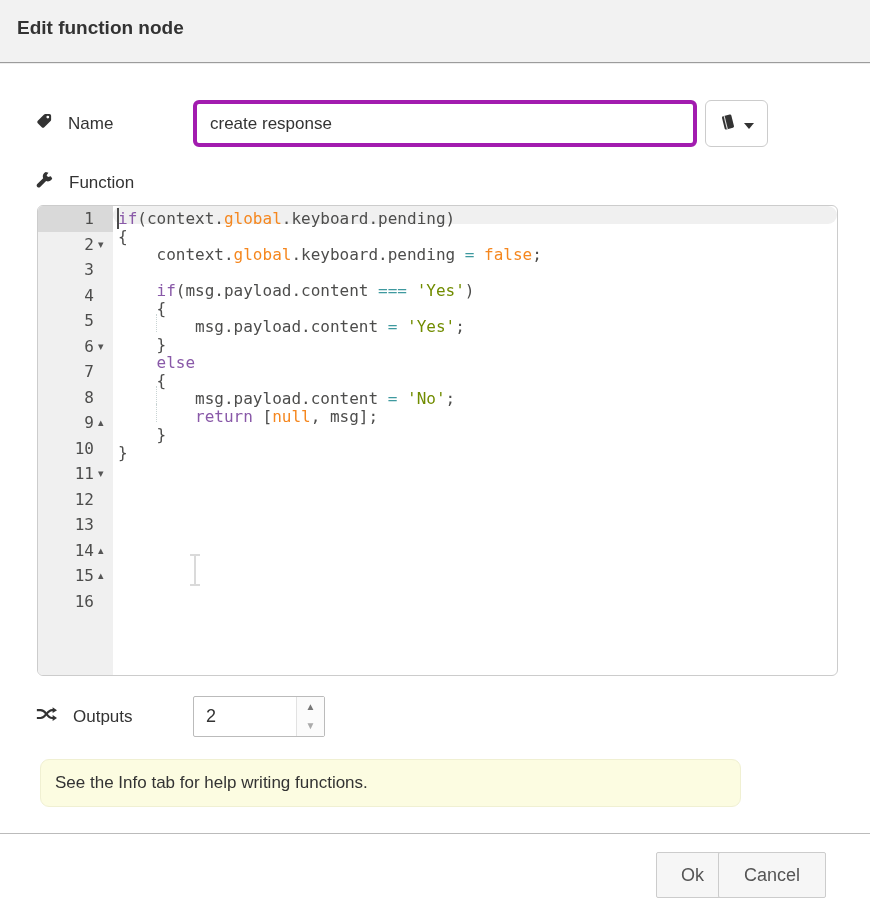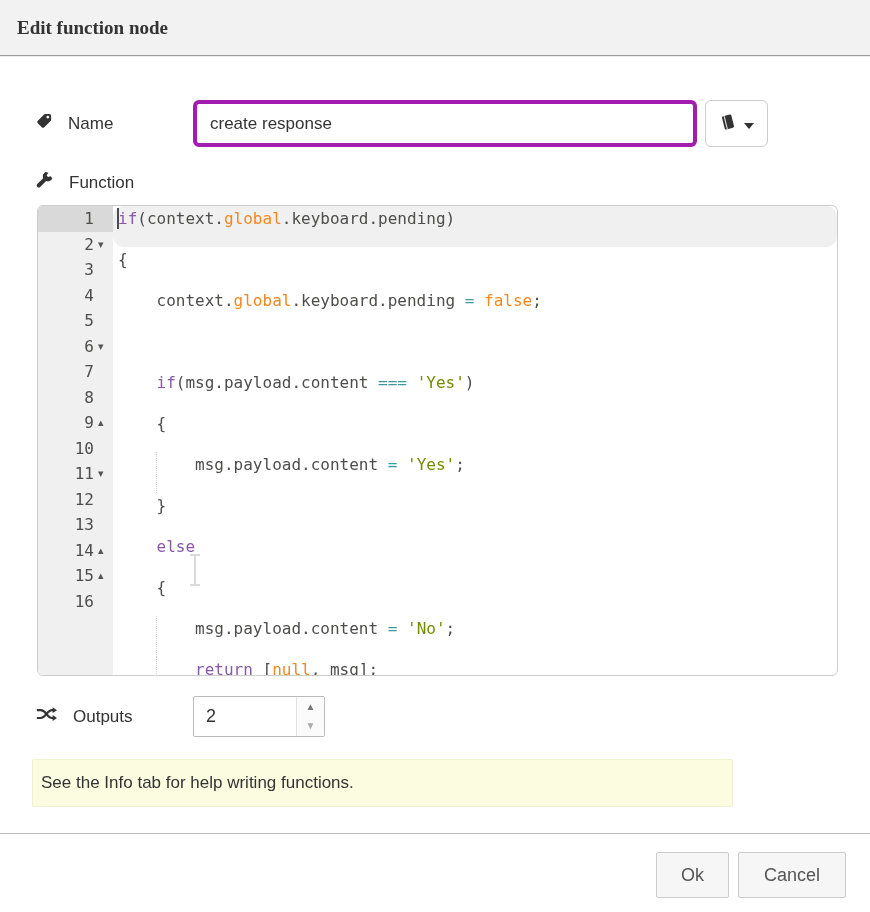--- a/index.html
+++ b/index.html
@@ -1,21 +1,21 @@
 <!DOCTYPE html>
 <html style="--kw: #8959A8; --ct: #F5871F; --st: #718C00; --op: #3E999F; --tx: #4D4D4C;"><head>
 <meta charset="utf-8">
 <style>
   html,body{margin:0;padding:0;width:870px;height:912px;overflow:hidden;background:#fff;
     font-family:"Liberation Sans",sans-serif;-webkit-font-smoothing:antialiased;}
   .stage{position:relative;width:870px;height:912px;background:#fff;}
 
   
-  .dlg-header{position:absolute;top:0;left:0;width:870px;height:56px;background:#f2f2f2;
-    border-bottom:1px solid #9c9c9c;box-shadow:0 1px 0 rgba(0,0,0,.07);box-sizing:border-box;font-family:Liberation Serif, serif;}
+  .dlg-header{position:absolute;top:0;left:0;width:870px;height:63px;background:#f2f2f2;
+    border-bottom:1px solid #9c9c9c;box-shadow:0 1px 0 rgba(0,0,0,.07);box-sizing:border-box;}
   .dlg-title{line-height:55px;padding-left:17px;font-size:19px;font-weight:bold;color:#333;}
 
   
   .form-label{position:absolute;display:flex;align-items:center;gap:16px;font-size:17px;color:#333;}
   .form-label svg{flex:0 0 auto;}
   .lbl-name{left:36px;top:100px;height:47px;}
   .lbl-function{left:36px;top:172px;height:22px;}
   .lbl-outputs{left:36px;top:696px;height:41px;}
 
   
@@ -30,52 +30,52 @@
   .editor{position:absolute;left:37px;top:205px;width:801px;height:471px;box-sizing:border-box;
     border:1px solid #ccc;border-radius:6px;overflow:hidden;background:#fff;
     font-family:"DejaVu Sans Mono","Liberation Mono",monospace;font-size:16px;line-height:25.5px;}
   .gutter{position:absolute;left:0;top:0;bottom:0;width:75px;background:#f0f0f0;color:#4d4d4c;}
   .gutter-row{display:flex;height:25.5px;}
   .gutter-row.active{background:#d9d9d9;}
   .gutter-row .ln{flex:1;text-align:right;padding-right:3px;}
   .gutter-row .fold{width:15px;font-size:11px;line-height:25.5px;color:#555;padding-left:1px;
     font-family:"DejaVu Sans",sans-serif;cursor:pointer;}
   .code-area{position:absolute;left:75px;top:0;right:0;bottom:0;cursor:text;}
-  .code-row{position:relative;height:41px;white-space:pre;padding-left:5px;color:var(--tx);border-radius:11px;}
+  .code-row{position:relative;height:18px;white-space:pre;padding-left:5px;color:var(--tx);border-radius:11px;}
   .code-row.active{background:#f0f0f0;}
   .caret{position:absolute;left:4px;top:2px;width:2px;height:21px;background:#4a4a4a;}
   .guide{position:absolute;left:43px;top:0;bottom:0;border-left:1px dotted #c9d4d4;}
   .tk-k{color:var(--kw);} .tk-c{color:var(--ct);} .tk-s{color:var(--st);}
   .tk-o{color:var(--op);} .tk-d{color:var(--tx);}
 
   
   .mouse-ibeam{position:absolute;left:188px;top:553px;}
 
   
   .spinner{position:absolute;left:193px;top:696px;width:132px;height:41px;box-sizing:border-box;
     border:1px solid #bbb;border-radius:2px;background:#fff;display:flex;}
   .spinner-value{flex:1;font-size:18px;color:#333;padding-left:12px;display:flex;align-items:center;}
   .spinner-btns{width:27px;border-left:1px solid #e2e2e2;background:#fbfbfb;display:flex;
     flex-direction:column;}
   .spin-btn{flex:1;display:flex;align-items:center;justify-content:center;font-size:10px;
     cursor:pointer;line-height:1;}
   .spin-up{color:#777;} .spin-down{color:#ababab;}
 
   
-  .form-tip{position:absolute;left:32px;top:759px;width:701px;height:48px;box-sizing:border-box;
-    background:#fcfce1;border:1px solid #f0f0d2;border-radius:2px;display:flex;align-items:center;
-    padding-left:8px;font-size:17px;color:#333;}
+  .form-tip{position:absolute;left:40px;top:759px;width:701px;height:48px;box-sizing:border-box;
+    background:#fcfce1;border:1px solid #f0f0d2;border-radius:9px;display:flex;align-items:center;
+    padding-left:14px;font-size:17px;color:#333;}
 
   
   .footer-divider{position:absolute;left:0;top:833px;width:870px;height:1px;background:#bbb;}
   .btn{position:absolute;top:852px;height:46px;box-sizing:border-box;background:#f6f6f6;
     border:1px solid #ccc;border-radius:2px;font-size:18px;color:#555;cursor:pointer;
     font-family:"Liberation Sans",sans-serif;display:flex;align-items:center;justify-content:center;}
   .btn-ok{left:656px;width:73px;}
-  .btn-cancel{left:738px;width:108px;}
+  .btn-cancel{left:718px;width:108px;}
 </style>
 </head>
 <body>
 
 <div class="stage">
 
   <div class="dlg-header">
     <div class="dlg-title">Edit function node</div>
   </div>
 

